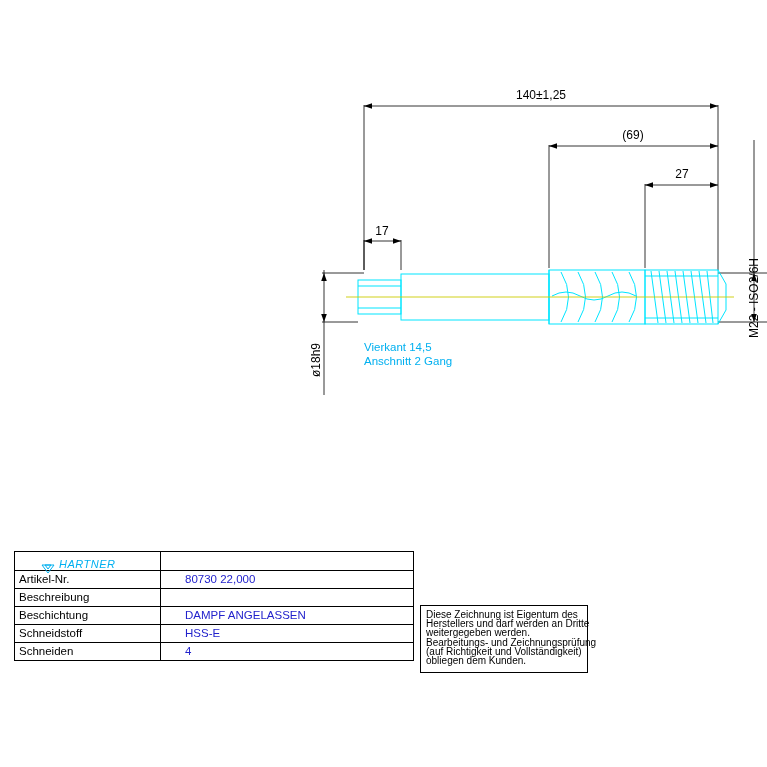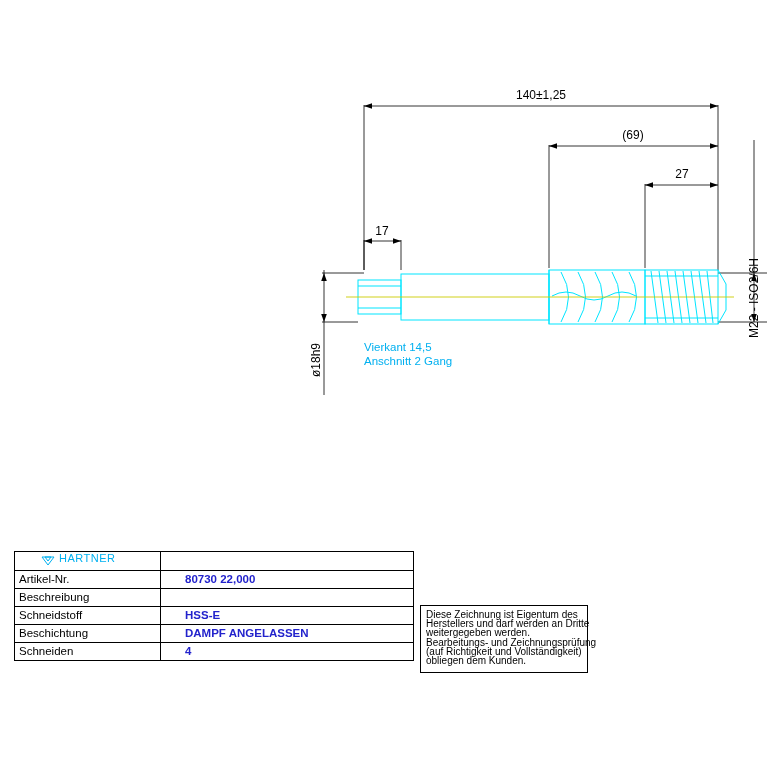--- a/index.html
+++ b/index.html
@@ -65,36 +65,36 @@
     white-space: nowrap;
   }
   .tb-value {
     flex: 1;
     box-sizing: border-box;
     font-size: 11.5px;
     color: #2222cc;
     padding-left: 8px;
     line-height: 17px;
     white-space: nowrap;
-    font-weight: bold;
   }
   .tb-logo-row {
     display: flex;
     border-bottom: 1px solid #000;
     height: 19px;
     box-sizing: border-box;
   }
   .tb-logo-cell {
     width: 146px;
     box-sizing: border-box;
     border-right: 1px solid #000;
     display: flex;
-    align-items: flex-start;
+    align-items: flex-end;
     gap: 4px;
     padding-left: 26px;
+    font-style: italic;
   }
   .tb-logo-mark {
     width: 14px;
     height: 10px;
     position: relative;
   }
   .tb-logo-text {
     font-size: 11px;
     color: #00b0f0;
     letter-spacing: 0.5px;
@@ -248,27 +248,27 @@
     <div class="tb-row">
       <div class="tb-label">Artikel-Nr.</div>
       <div class="tb-value">80730  22,000</div>
     </div>
 
     <div class="tb-row">
       <div class="tb-label">Beschreibung</div>
     </div>
 
     <div class="tb-row">
+      <div class="tb-label">Beschichtung</div>
+      <div class="tb-value">DAMPF ANGELASSEN</div>
+    </div>
+
+    <div class="tb-row">
       <div class="tb-label">Schneidstoff</div>
       <div class="tb-value">HSS-E</div>
-    </div>
-
-    <div class="tb-row">
-      <div class="tb-label">Beschichtung</div>
-      <div class="tb-value">DAMPF ANGELASSEN</div>
     </div>
 
 
     <div class="tb-row">
       <div class="tb-label">Schneiden</div>
       <div class="tb-value">4</div>
     </div>
   </div>
 
   <div class="notebox">

